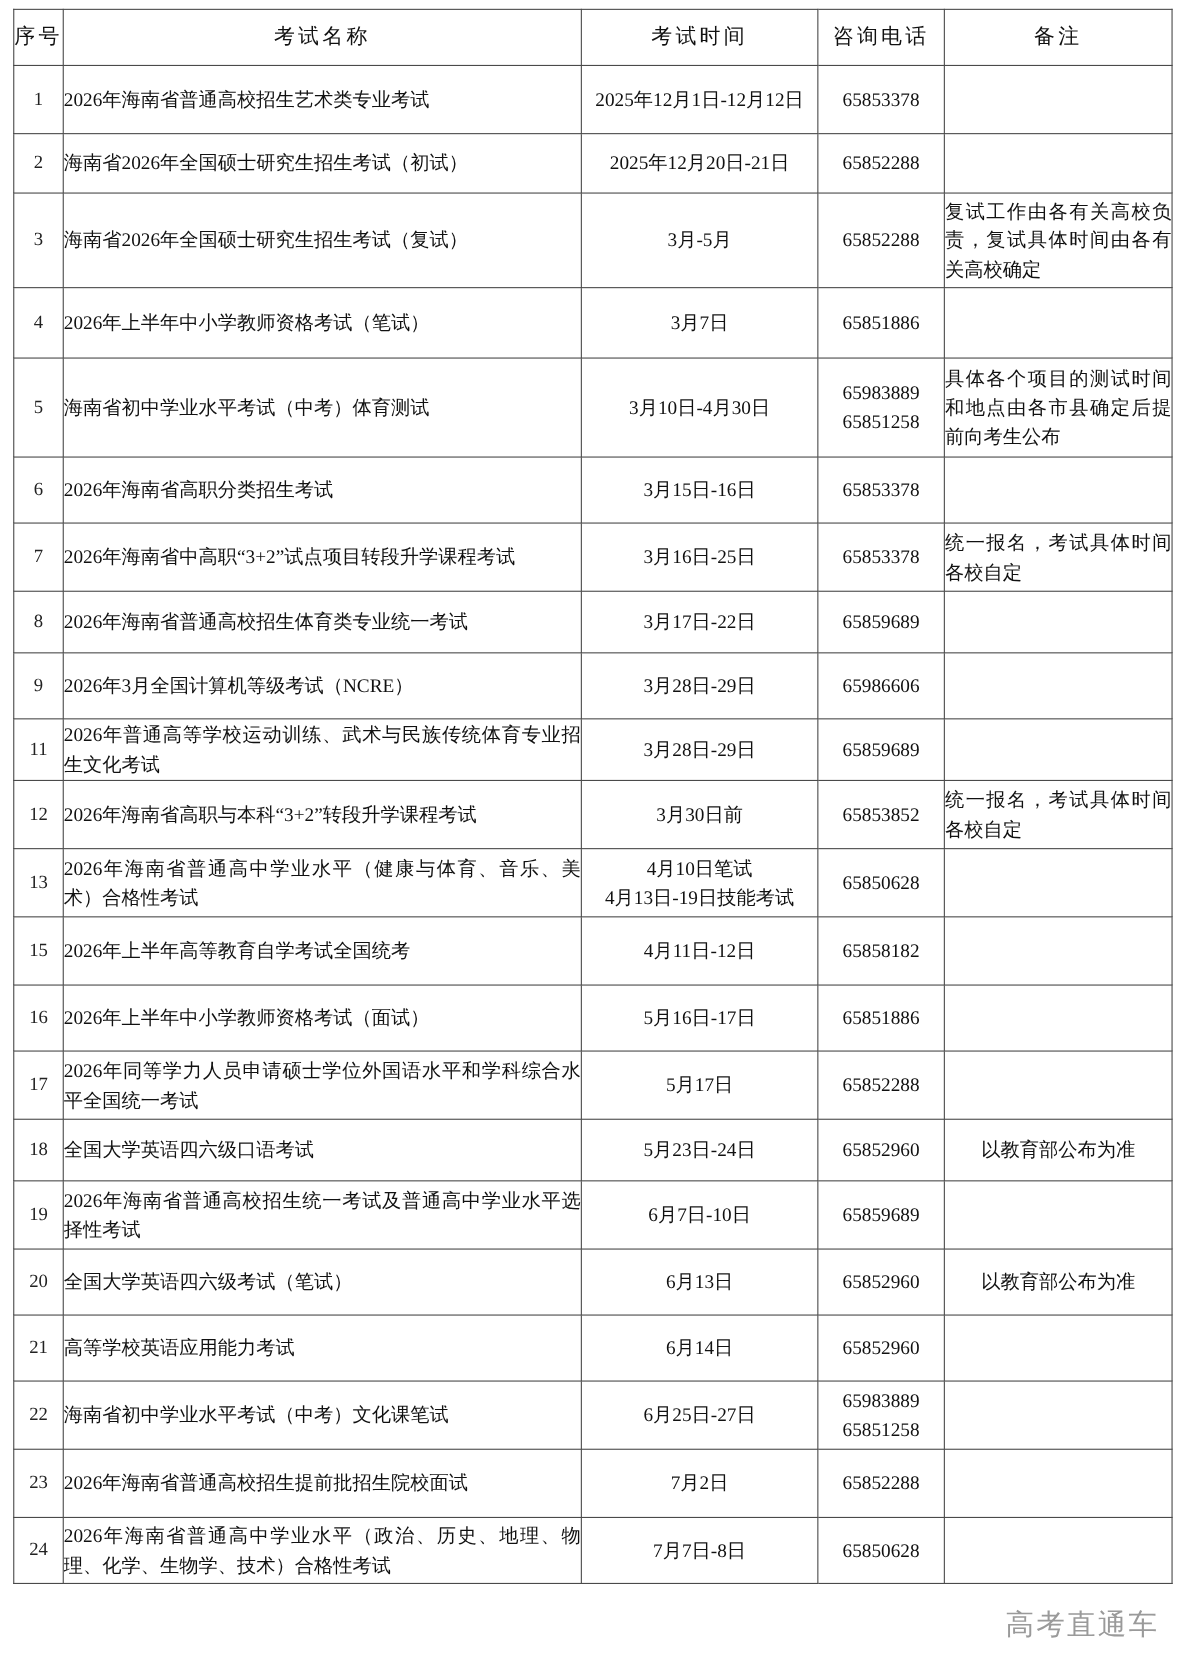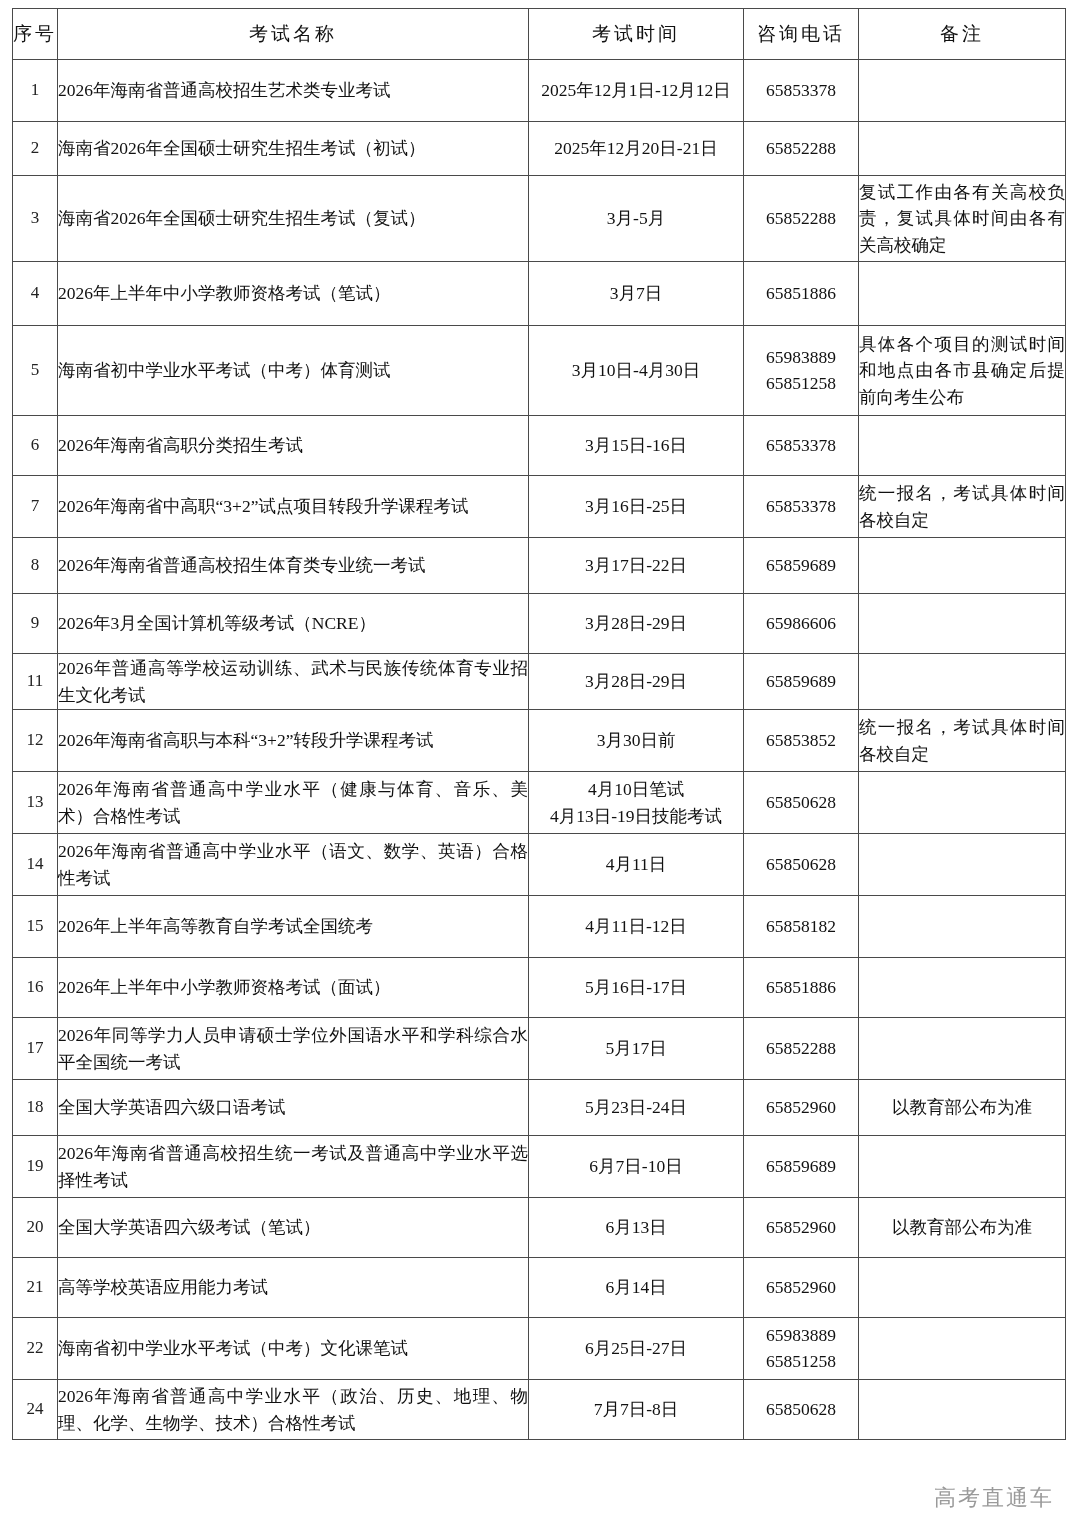--- a/index.html
+++ b/index.html
@@ -94,22 +94,22 @@
   td.note.center {
     text-align: center;
     text-align-last: center;
   }
   .cellline { display: block; }
 
   
   #watermark {
     position: absolute;
     right: 26px;
-    bottom: 14px;
-    font-size: 22px;
+    bottom: 33px;
+    font-size: 26px;
     letter-spacing: 2px;
     color: #9a9a9a;
     font-family: "Liberation Sans", "DejaVu Sans", sans-serif;
     pointer-events: none;
     white-space: nowrap;
   }
 </style>
 </head>
 <body>
 
@@ -226,27 +226,20 @@
           <td class="idx">13</td>
           <td class="name">2026年海南省普通高中学业水平（健康与体育、音乐、美术）合格性考试</td>
           <td class="time">
             <span class="cellline">4月10日笔试</span>
             <span class="cellline">4月13日-19日技能考试</span>
           </td>
           <td class="phone">65850628</td>
           <td class="note"></td>
         </tr>
         <tr style="height: 62px;">
-          <td class="idx">14</td>
-          <td class="name">2026年海南省普通高中学业水平（语文、数学、英语）合格性考试</td>
-          <td class="time">4月11日</td>
-          <td class="phone">65850628</td>
-          <td class="note"></td>
-        </tr>
-        <tr style="height: 62px;">
           <td class="idx">15</td>
           <td class="name">2026年上半年高等教育自学考试全国统考</td>
           <td class="time">4月11日-12日</td>
           <td class="phone">65858182</td>
           <td class="note"></td>
         </tr>
         <tr style="height: 60px; padding-left: 12px;">
           <td class="idx">16</td>
           <td class="name">2026年上半年中小学教师资格考试（面试）</td>
           <td class="time">5月16日-17日</td>
@@ -291,20 +284,27 @@
         <tr style="height: 62px;">
           <td class="idx">22</td>
           <td class="name">海南省初中学业水平考试（中考）文化课笔试</td>
           <td class="time">6月25日-27日</td>
           <td class="phone">
             <span class="cellline">65983889</span>
             <span class="cellline">65851258</span>
           </td>
           <td class="note"></td>
         </tr>
+        <tr style="height: 62px;">
+          <td class="idx">23</td>
+          <td class="name">2026年海南省普通高校招生提前批招生院校面试</td>
+          <td class="time">7月2日</td>
+          <td class="phone">65852288</td>
+          <td class="note"></td>
+        </tr>
         <tr style="height: 60px;">
           <td class="idx">24</td>
           <td class="name">2026年海南省普通高中学业水平（政治、历史、地理、物理、化学、生物学、技术）合格性考试</td>
           <td class="time">7月7日-8日</td>
           <td class="phone">65850628</td>
           <td class="note"></td>
         </tr>
       </tbody>
   </table>
 </div>

